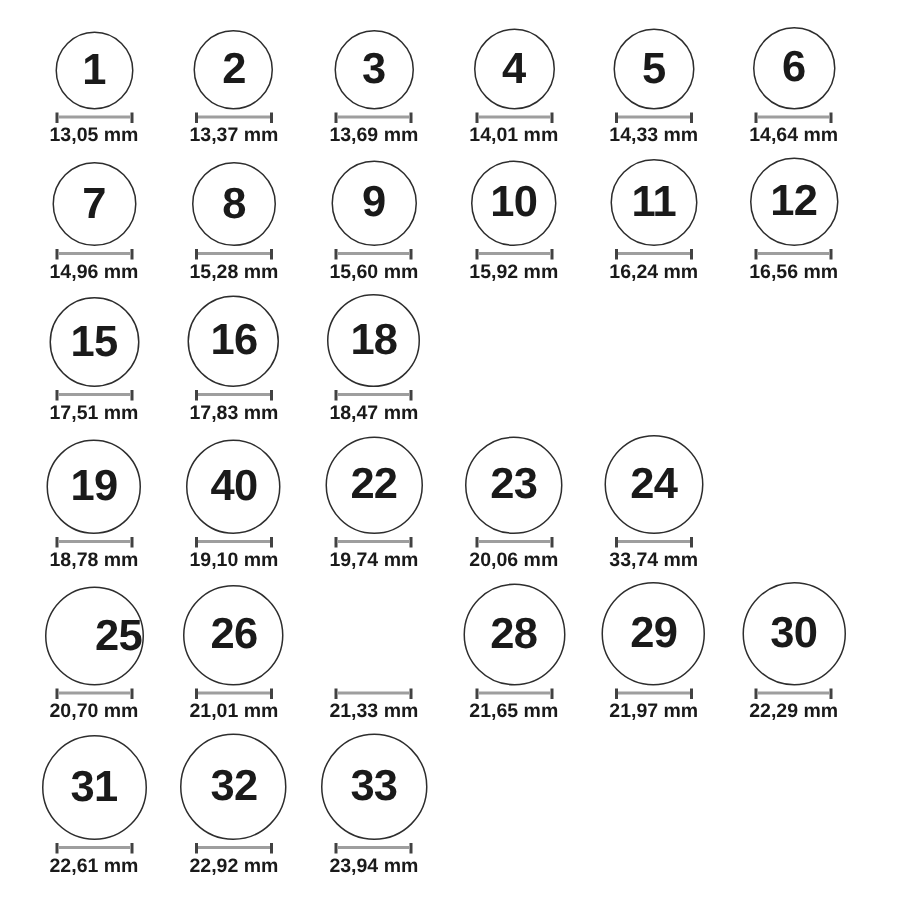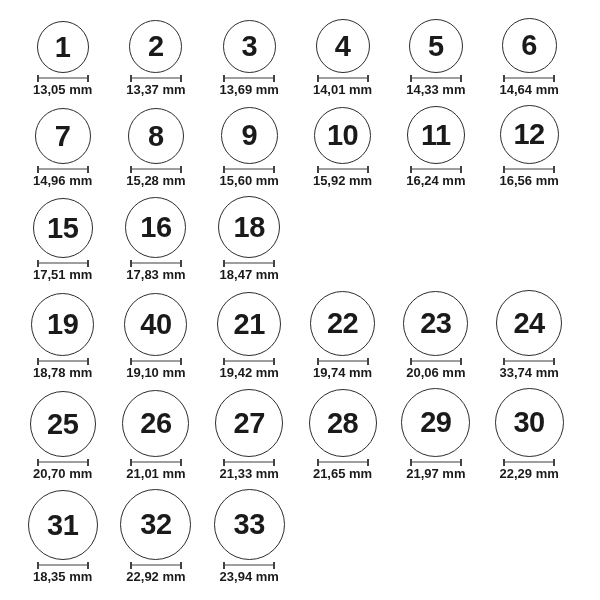--- a/index.html
+++ b/index.html
@@ -192,27 +192,20 @@
         <div class="label">18,78 mm</div>
       </div>
       <div class="cell">
         <div class="circle" style="height: 63px; width: 63px;">
           <span class="num">40</span>
         </div>
         <div class="dimline"></div>
         <div class="label">19,10 mm</div>
       </div>
       <div class="cell">
-        <div class="circle" style="height: 64px; width: 64px;">
-          <span class="num">21</span>
-        </div>
-        <div class="dimline"></div>
-        <div class="label">19,42 mm</div>
-      </div>
-      <div class="cell">
         <div class="circle" style="height: 65px; width: 65px;">
           <span class="num">22</span>
         </div>
         <div class="dimline"></div>
         <div class="label">19,74 mm</div>
       </div>
       <div class="cell">
         <div class="circle" style="height: 65px; width: 65px;">
           <span class="num">23</span>
         </div>
@@ -222,37 +215,34 @@
       <div class="cell">
         <div class="circle" style="height: 66px; width: 66px;">
           <span class="num">24</span>
         </div>
         <div class="dimline"></div>
         <div class="label">33,74 mm</div>
       </div>
     </div>
     <div class="row">
       <div class="cell">
-        <div class="circle" style="height: 66px; width: 66px;">
+        <div class="circle" style="height: 66px; width: 66px; justify-content: flex-end;">
           <span class="num">25</span>
         </div>
         <div class="dimline"></div>
         <div class="label">20,70 mm</div>
       </div>
       <div class="cell">
         <div class="circle" style="height: 67px; width: 67px;">
           <span class="num">26</span>
         </div>
         <div class="dimline"></div>
         <div class="label">21,01 mm</div>
       </div>
       <div class="cell">
-        <div class="circle" style="height: 68px; width: 68px;">
-          <span class="num">27</span>
-        </div>
         <div class="dimline"></div>
         <div class="label">21,33 mm</div>
       </div>
       <div class="cell">
         <div class="circle" style="height: 68px; width: 68px;">
           <span class="num">28</span>
         </div>
         <div class="dimline"></div>
         <div class="label">21,65 mm</div>
       </div>
@@ -270,21 +260,21 @@
         <div class="dimline"></div>
         <div class="label">22,29 mm</div>
       </div>
     </div>
     <div class="row">
       <div class="cell">
         <div class="circle" style="height: 70px; width: 70px; justify-content: center;">
           <span class="num">31</span>
         </div>
         <div class="dimline"></div>
-        <div class="label">18,35 mm</div>
+        <div class="label">22,61 mm</div>
       </div>
       <div class="cell">
         <div class="circle" style="height: 71px; width: 71px;">
           <span class="num">32</span>
         </div>
         <div class="dimline"></div>
         <div class="label">22,92 mm</div>
       </div>
       <div class="cell">
         <div class="circle" style="height: 71px; width: 71px;">

